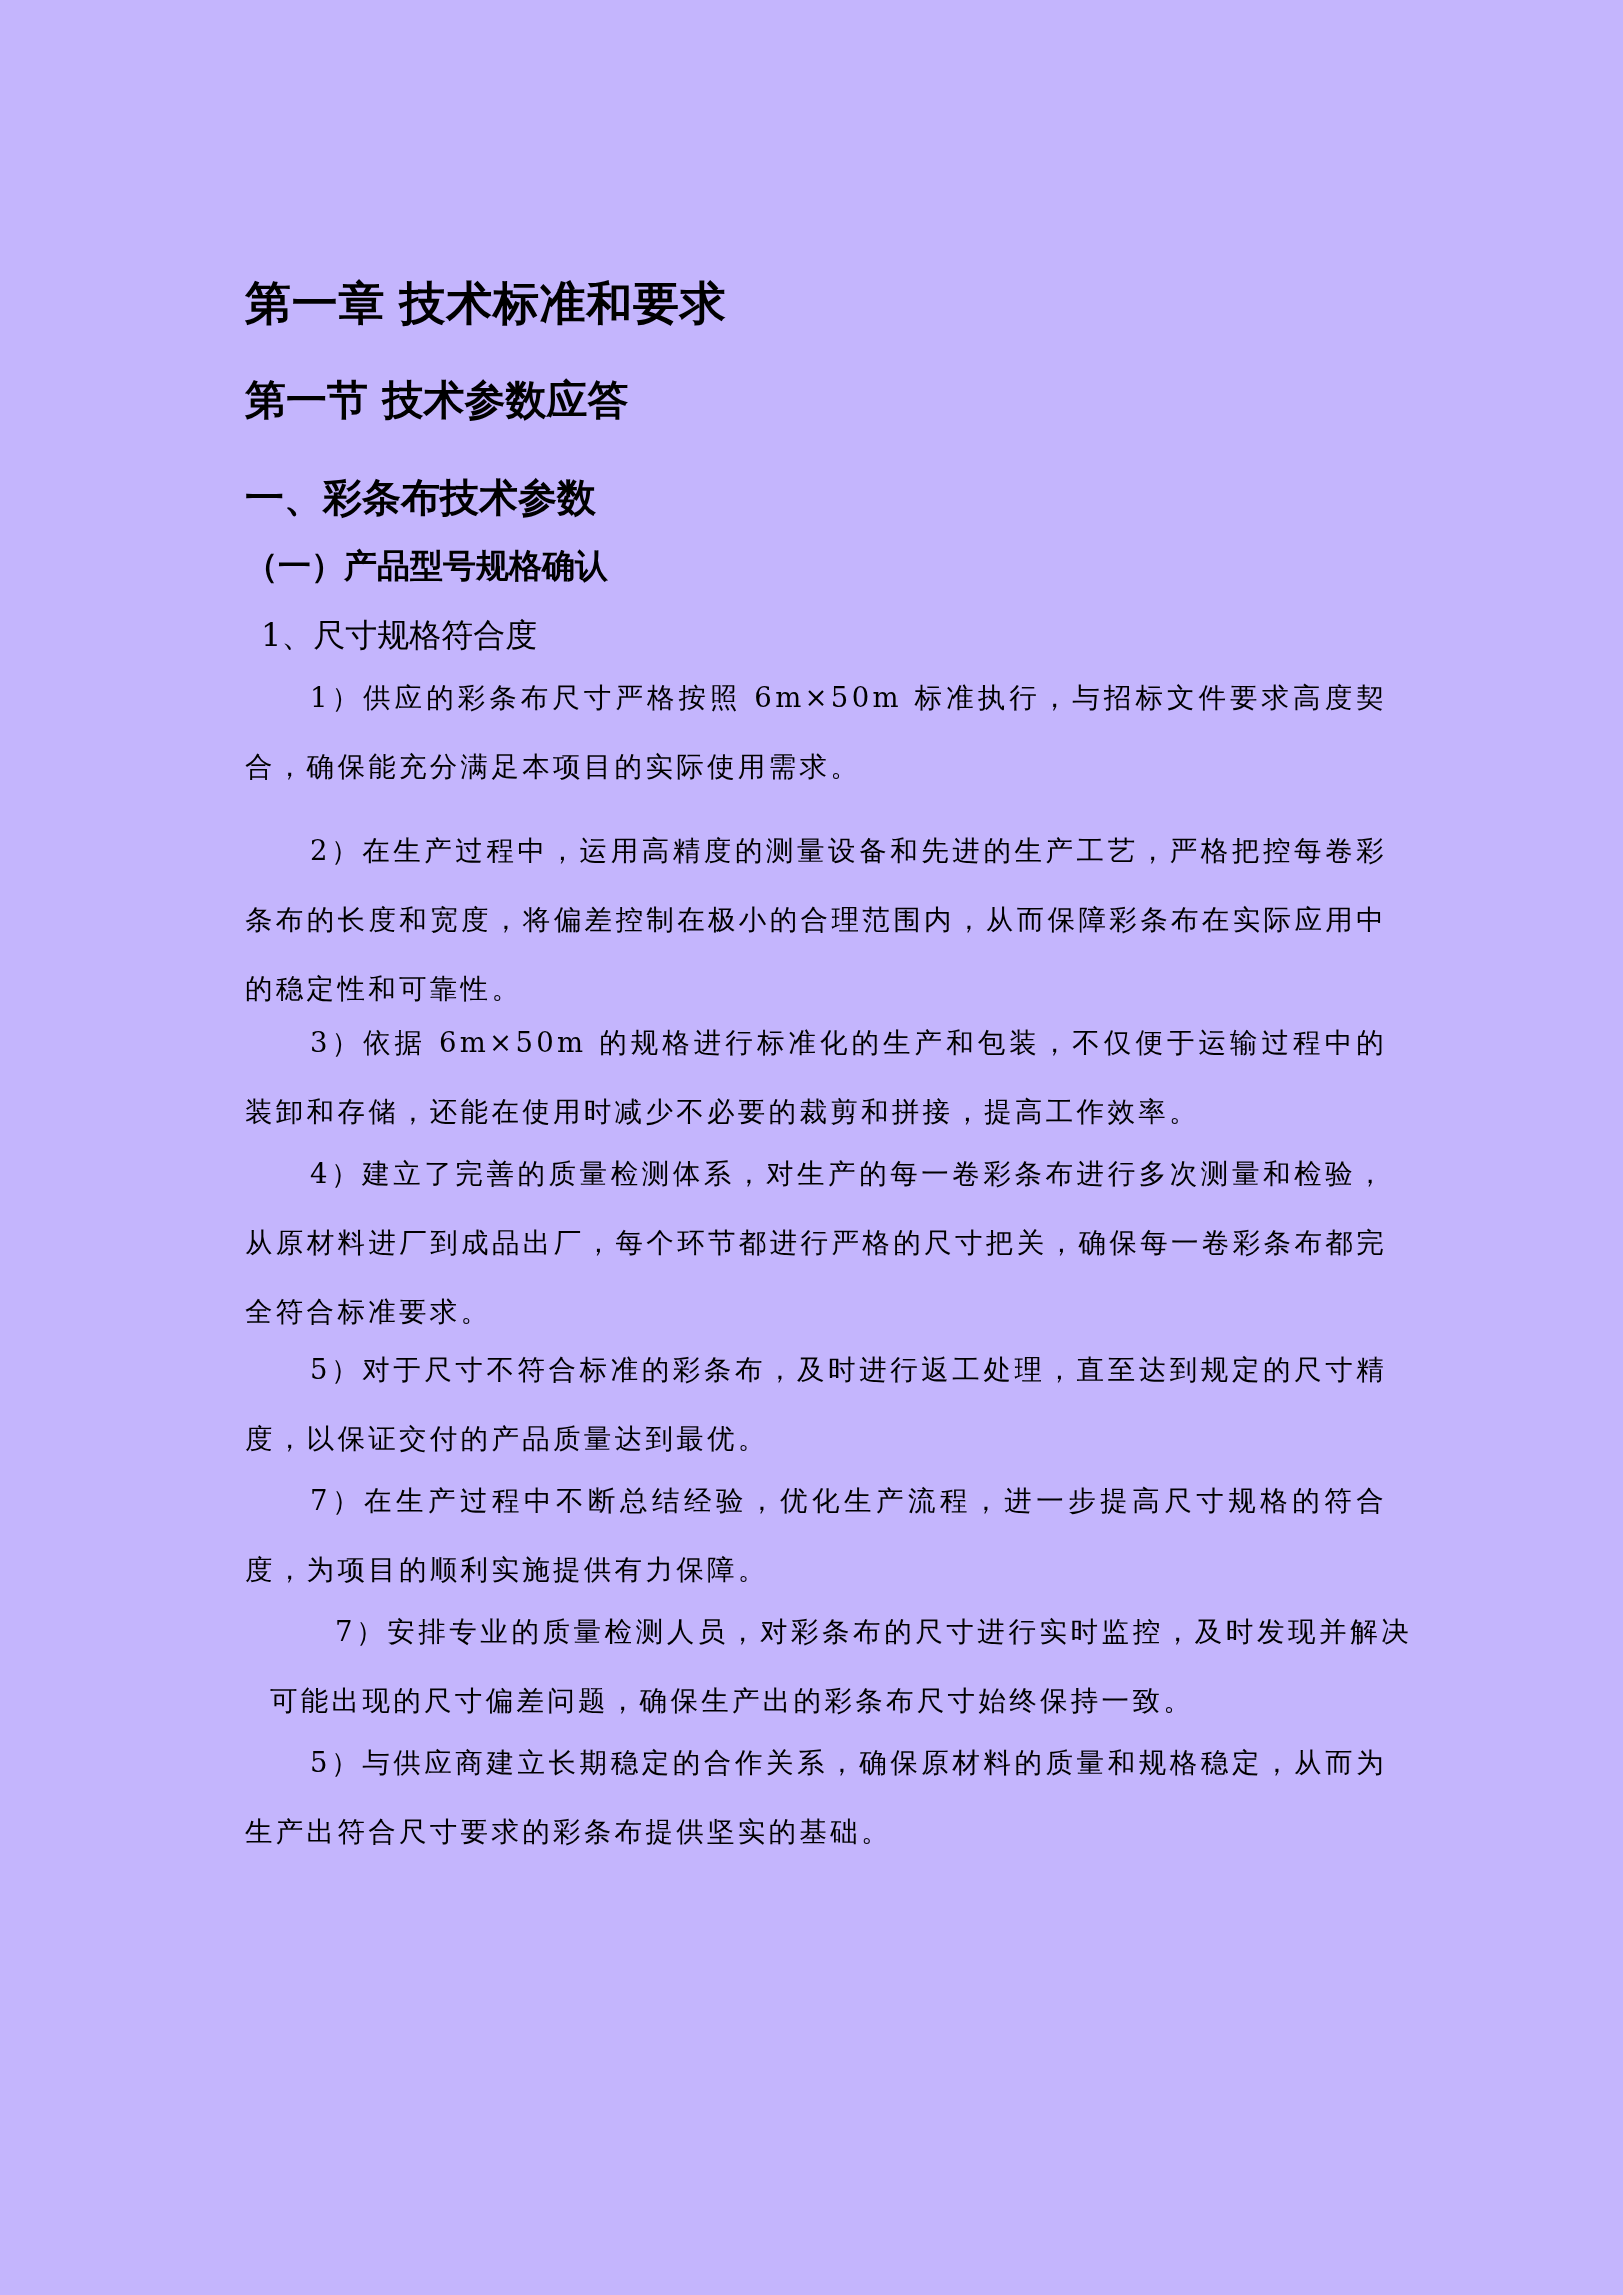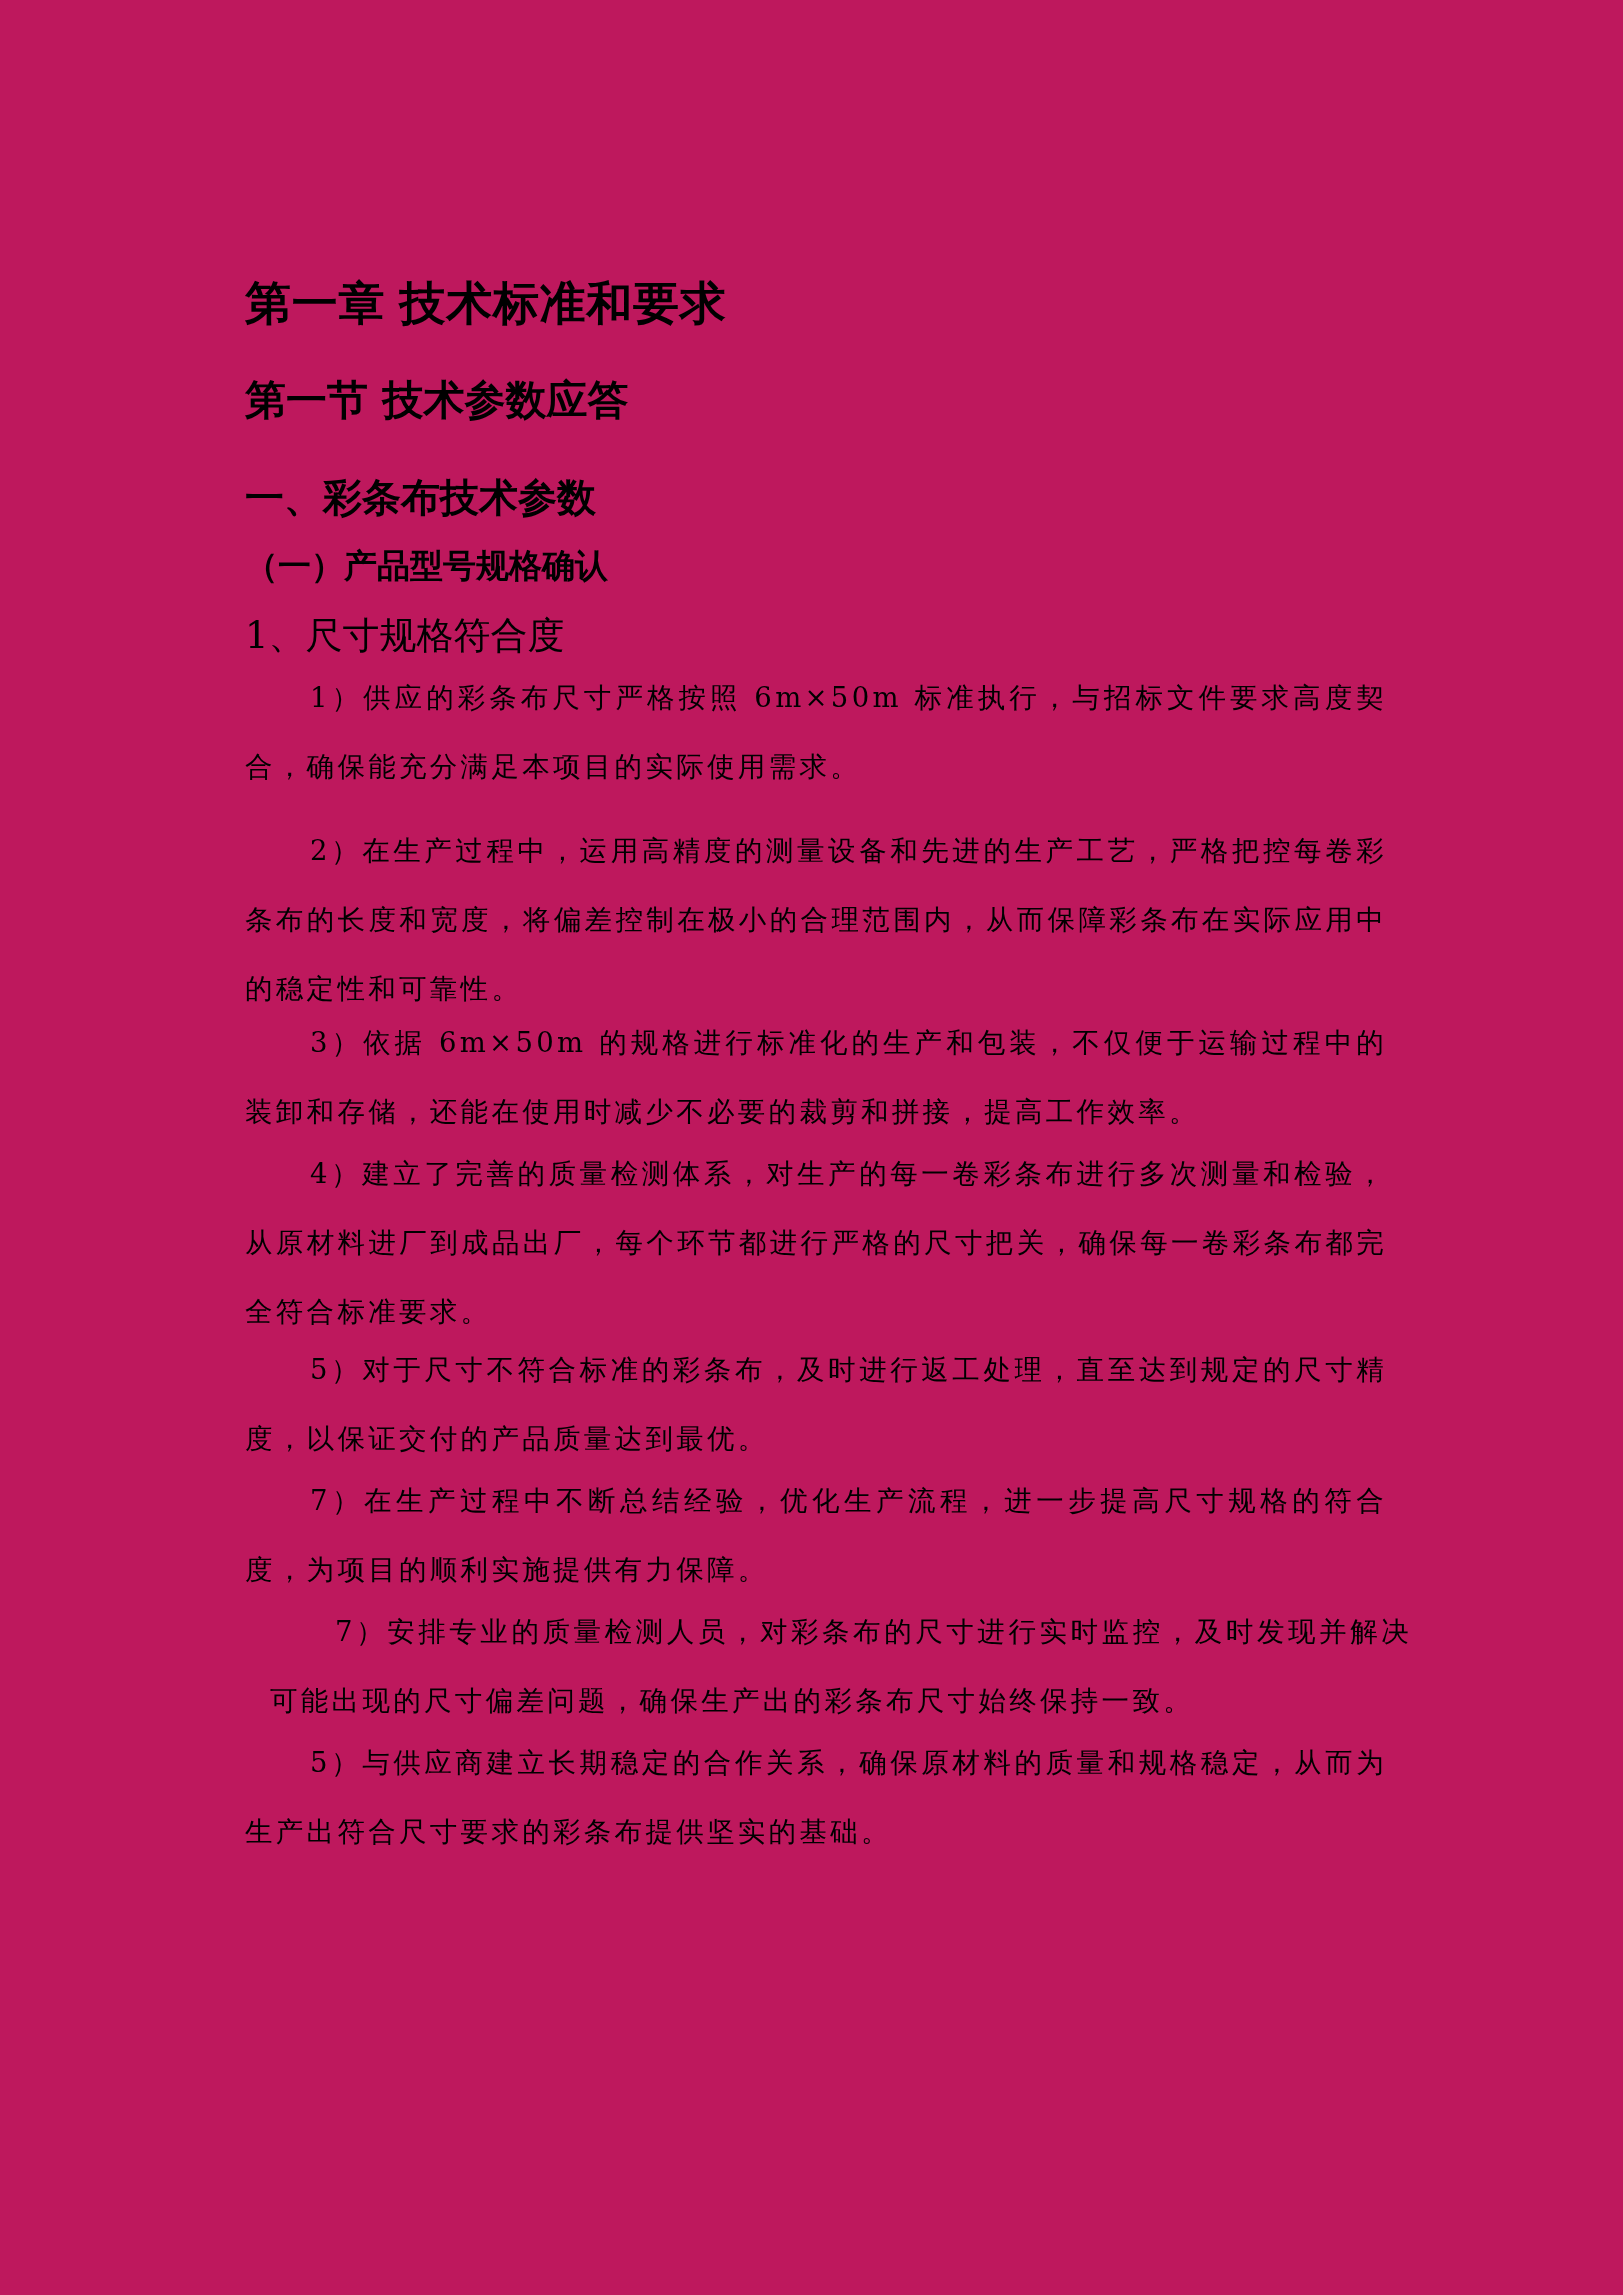--- a/index.html
+++ b/index.html
@@ -13,21 +13,21 @@
     position: relative;
     overflow: hidden;
     color: #000000;
     font-family: "DejaVu Serif", "Liberation Serif", serif;
   }
   .page {
     position: absolute;
     left: 0; top: 0;
     width: 1623px;
     height: 2295px;
-    background: #be185d;
+    background: #c4b5fd;
   }
   .content {
     position: absolute;
     left: 245px;
     top: 0;
     width: 1142px;
   }
   .h1 {
     position: absolute;
     left: 0;
@@ -63,23 +63,23 @@
     position: absolute;
     left: 0;
     top: 543px;
     font-size: 33px;
     line-height: 46px;
     white-space: nowrap;
     font-weight: bold;
   }
   .h5 {
     position: absolute;
-    left: 0;
+    left: 16px;
     top: 616px;
-    font-size: 37px;
+    font-size: 32px;
     line-height: 39px;
     white-space: nowrap;
   }
   .para {
     position: absolute;
     left: 0;
     width: 1142px;
     font-size: 27.5px;
     line-height: 69px;
     text-indent: 65px;

